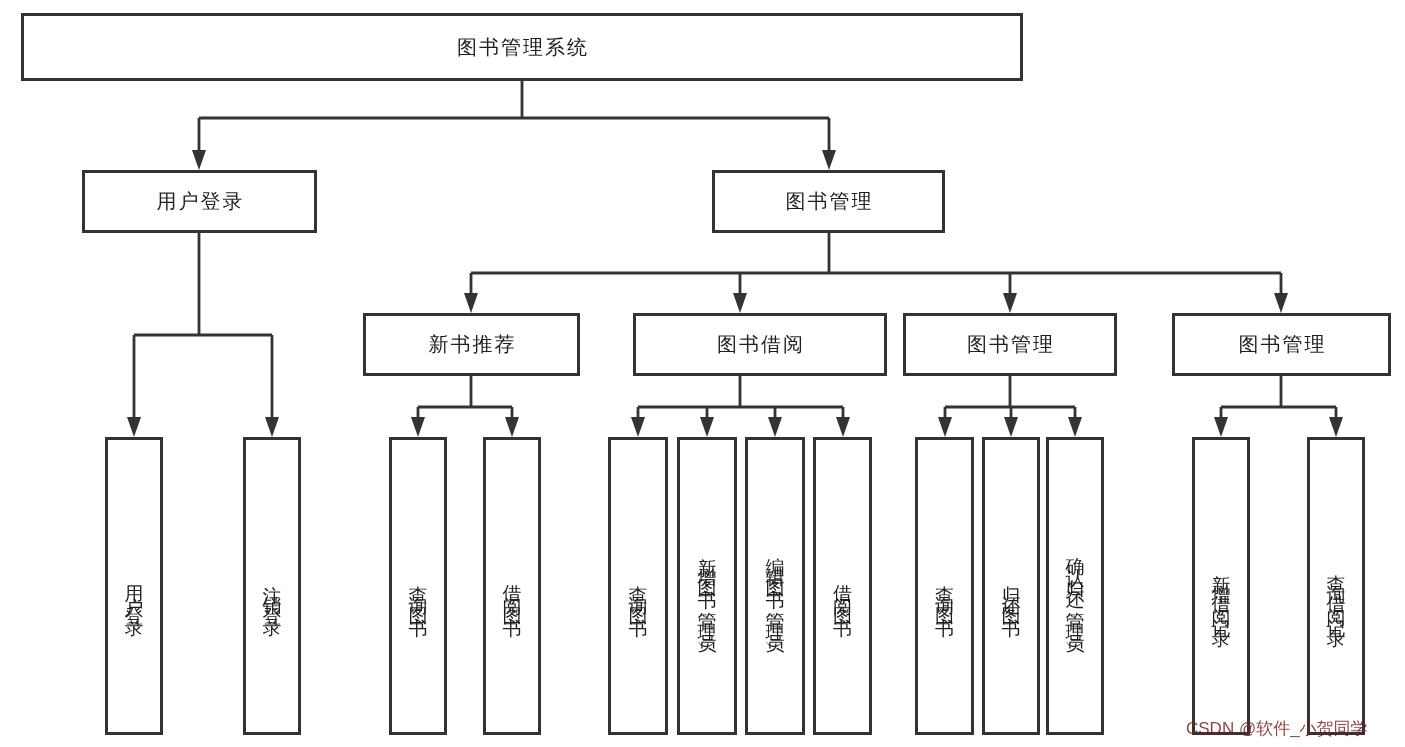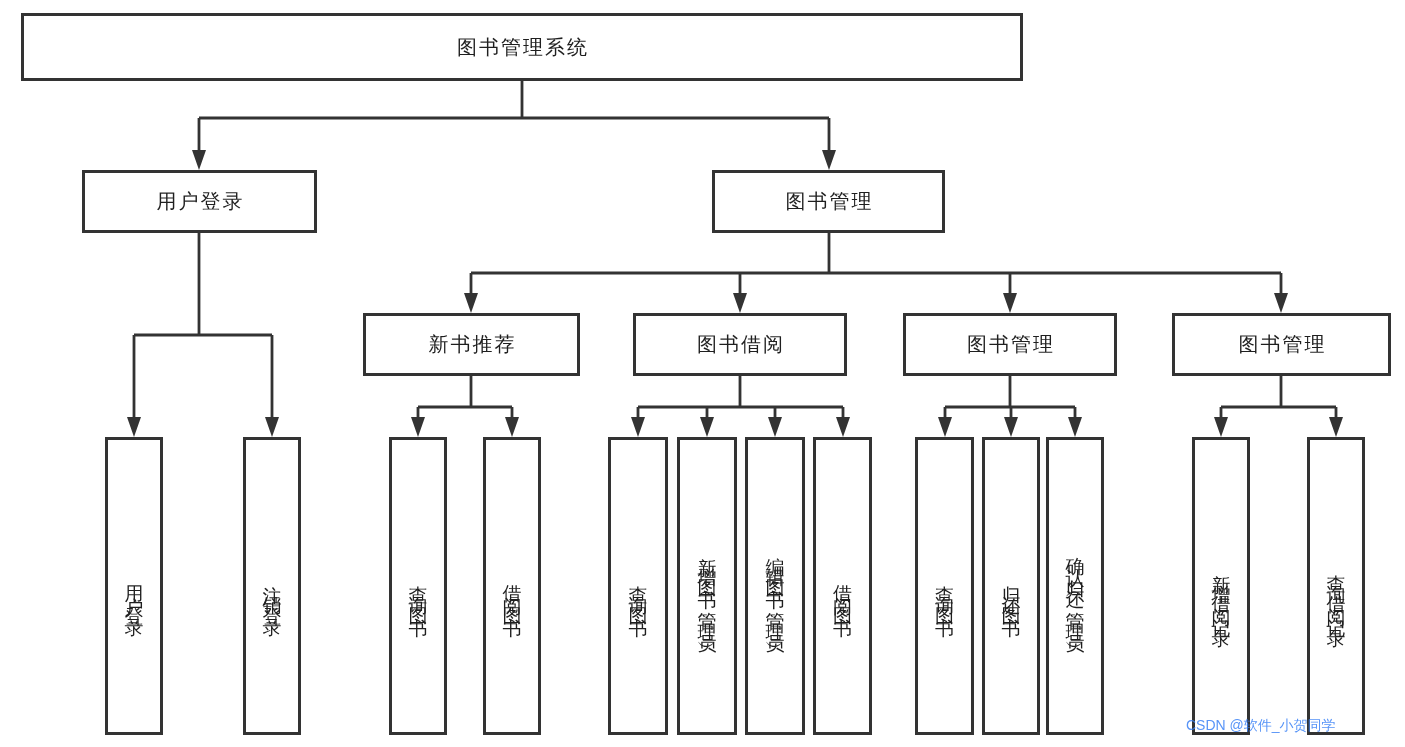--- a/index.html
+++ b/index.html
@@ -46,21 +46,21 @@
     white-space: nowrap;
   }
 
   
   .pos-root  { left: 21px;  top: 13px;  width: 1002px; height: 68px; }
   
   .pos-l2a   { left: 82px;  top: 170px; width: 235px; height: 63px; }
   .pos-l2b   { left: 712px; top: 170px; width: 233px; height: 63px; }
   
   .pos-l3a   { left: 363px;  top: 313px; width: 217px; height: 63px; }
-  .pos-l3b   { left: 633px;  top: 313px; width: 214px; height: 63px; }
+  .pos-l3b   { left: 633px;  top: 313px; width: 254px; height: 63px; }
   .pos-l3c   { left: 903px;  top: 313px; width: 214px; height: 63px; }
   .pos-l3d   { left: 1172px; top: 313px; width: 219px; height: 63px; }
   
   .leaf { top: 437px; height: 298px; }
   .pos-f1  { left: 105px;  width: 58px; }
   .pos-f2  { left: 243px;  width: 58px; }
   .pos-f3  { left: 389px;  width: 58px; }
   .pos-f4  { left: 483px;  width: 58px; }
   .pos-f5  { left: 608px;  width: 60px; }
   .pos-f6  { left: 677px;  width: 60px; }
@@ -69,22 +69,22 @@
   .pos-f9  { left: 915px;  width: 59px; }
   .pos-f10 { left: 982px;  width: 58px; }
   .pos-f11 { left: 1046px; width: 58px; }
   .pos-f12 { left: 1192px; width: 58px; }
   .pos-f13 { left: 1307px; width: 58px; }
 
   .watermark {
     position: absolute;
     left: 1186px;
     top: 717px;
-    font-size: 14px;
-    color: #3b82f6;
+    font-size: 17px;
+    color: #7f1d1d;
     opacity: 0.85;
     white-space: nowrap;
     z-index: 5;
   }
 </style>
 </head>
 <body>
 
 <div id="canvas">
 

